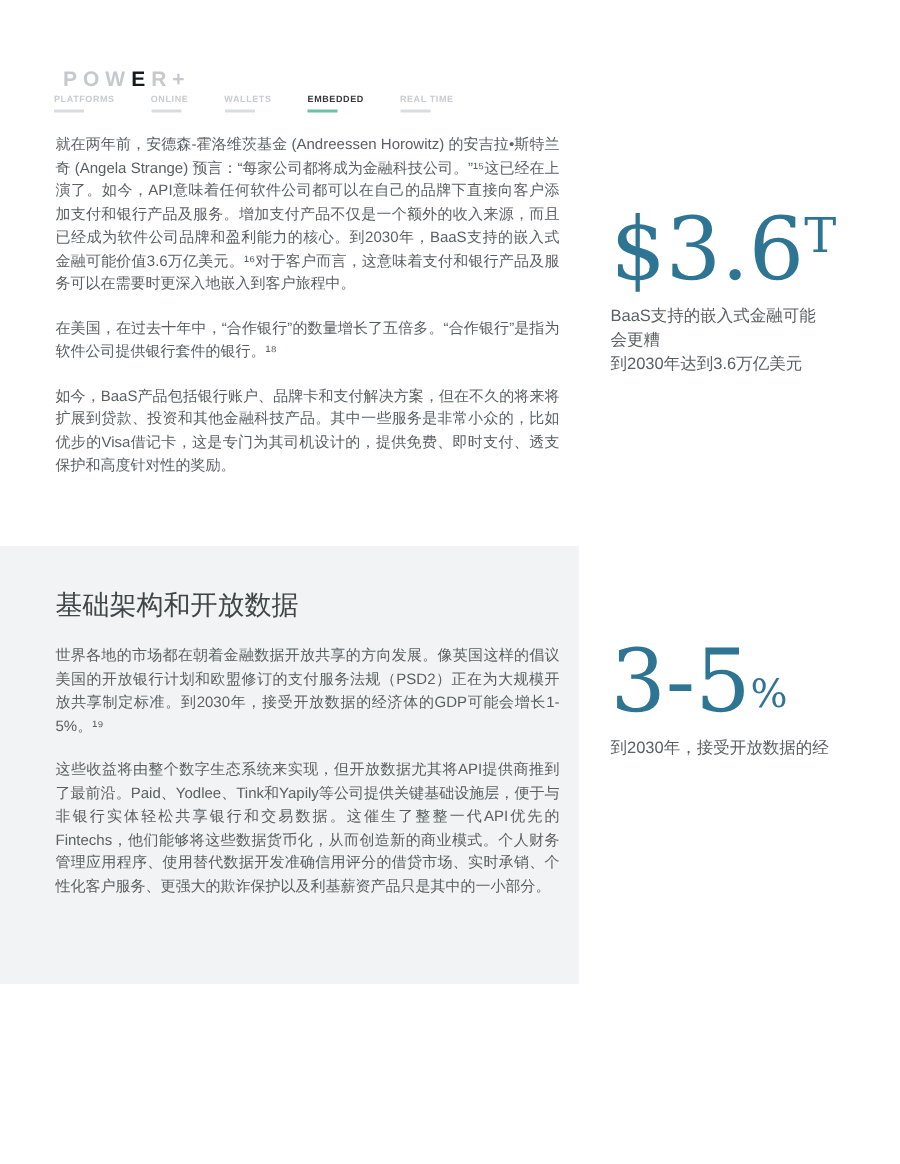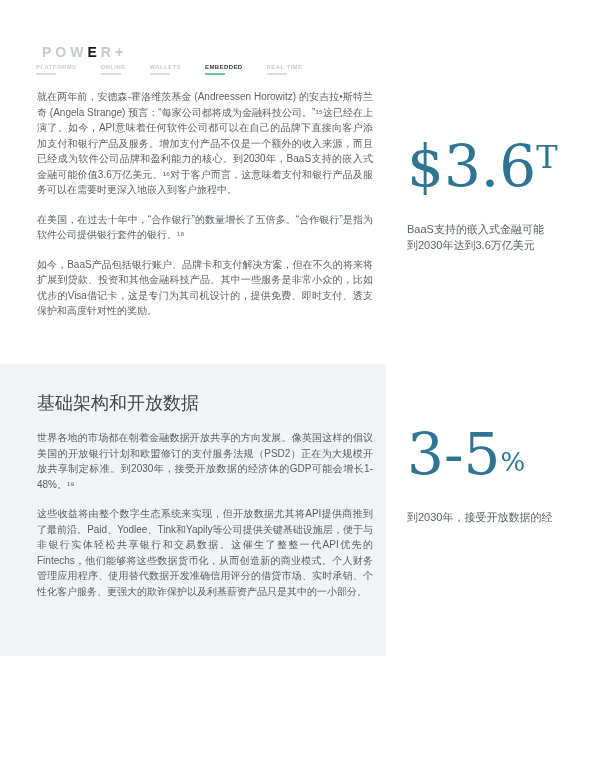--- a/index.html
+++ b/index.html
@@ -26,21 +26,21 @@
   .section-title{margin:0 0 15px;font-size:18px;font-weight:400;color:#404548;}
   .body-p{margin:0 0 14px;font-size:10px;line-height:15.5px;color:#5a5f62;text-align:justify;}
 
   
   .stat{position:absolute;left:407px;width:170px;}
   .stat1{top:112px;}
   .stat2{top:400px;}
   .stat-number{font-family:"DejaVu Serif","Liberation Serif",serif;font-size:58px;line-height:1;color:var(--stat-blue,#2e7493);white-space:nowrap;margin-top:25px;}
   .suffix-top{font-size:32px;vertical-align:18px;}
   .suffix-base{font-size:26px;vertical-align:3px;}
-  .stat-caption{margin-top:26px;font-size:11px;line-height:16px;color:#5a5f62;}
+  .stat-caption{margin-top:8px;font-size:11px;line-height:16px;color:#5a5f62;}
 
   
   .footer-left{position:absolute;left:31px;top:684px;font-size:7px;color:#74797c;display:flex;}
   .footer-page-num{margin-right:9px;color:#65696c;}
   .footer-right{position:absolute;right:24px;top:685px;font-size:7px;color:#8d9295;text-decoration:none;}
 </style>
 </head>
 <body>
 
 <div class="page">
@@ -74,27 +74,28 @@
   <div class="col col1">
     <p class="body-p">就在两年前，安德森-霍洛维茨基金 (Andreessen Horowitz) 的安吉拉•斯特兰奇 (Angela Strange) 预言：“每家公司都将成为金融科技公司。”¹⁵这已经在上演了。如今，API意味着任何软件公司都可以在自己的品牌下直接向客户添加支付和银行产品及服务。增加支付产品不仅是一个额外的收入来源，而且已经成为软件公司品牌和盈利能力的核心。到2030年，BaaS支持的嵌入式金融可能价值3.6万亿美元。¹⁶对于客户而言，这意味着支付和银行产品及服务可以在需要时更深入地嵌入到客户旅程中。</p>
     <p class="body-p">在美国，在过去十年中，“合作银行”的数量增长了五倍多。“合作银行”是指为软件公司提供银行套件的银行。¹⁸</p>
     <p class="body-p">如今，BaaS产品包括银行账户、品牌卡和支付解决方案，但在不久的将来将扩展到贷款、投资和其他金融科技产品。其中一些服务是非常小众的，比如优步的Visa借记卡，这是专门为其司机设计的，提供免费、即时支付、透支保护和高度针对性的奖励。</p>
   </div>
 
   <div class="stat stat1">
     <div class="stat-number"><span>$3.6</span><span class="suffix-top">T</span></div>
     <div class="stat-caption">
       <div>BaaS支持的嵌入式金融可能</div>
+      <div>会更糟</div>
       <div>到2030年达到3.6万亿美元</div>
     </div>
   </div>
 
   <div class="col col2">
     <h1 class="section-title">基础架构和开放数据</h1>
-    <p class="body-p">世界各地的市场都在朝着金融数据开放共享的方向发展。像英国这样的倡议美国的开放银行计划和欧盟修订的支付服务法规（PSD2）正在为大规模开放共享制定标准。到2030年，接受开放数据的经济体的GDP可能会增长1-48%。¹⁹</p>
+    <p class="body-p">世界各地的市场都在朝着金融数据开放共享的方向发展。像英国这样的倡议美国的开放银行计划和欧盟修订的支付服务法规（PSD2）正在为大规模开放共享制定标准。到2030年，接受开放数据的经济体的GDP可能会增长1-5%。¹⁹</p>
     <p class="body-p">这些收益将由整个数字生态系统来实现，但开放数据尤其将API提供商推到了最前沿。Paid、Yodlee、Tink和Yapily等公司提供关键基础设施层，便于与非银行实体轻松共享银行和交易数据。这催生了整整一代API优先的Fintechs，他们能够将这些数据货币化，从而创造新的商业模式。个人财务管理应用程序、使用替代数据开发准确信用评分的借贷市场、实时承销、个性化客户服务、更强大的欺诈保护以及利基薪资产品只是其中的一小部分。</p>
   </div>
 
   <div class="stat stat2">
     <div class="stat-number"><span>3-5</span><span class="suffix-base">%</span></div>
     <div class="stat-caption">
       <div>到2030年，接受开放数据的经</div>
     </div>
   </div>
 

